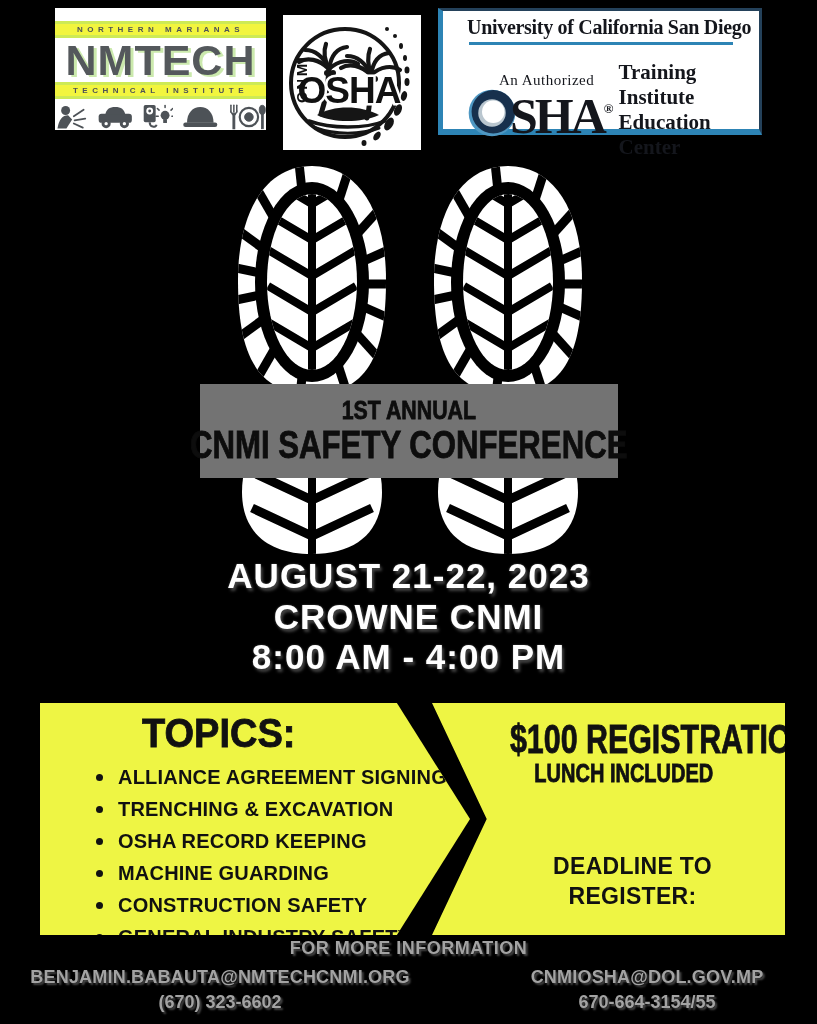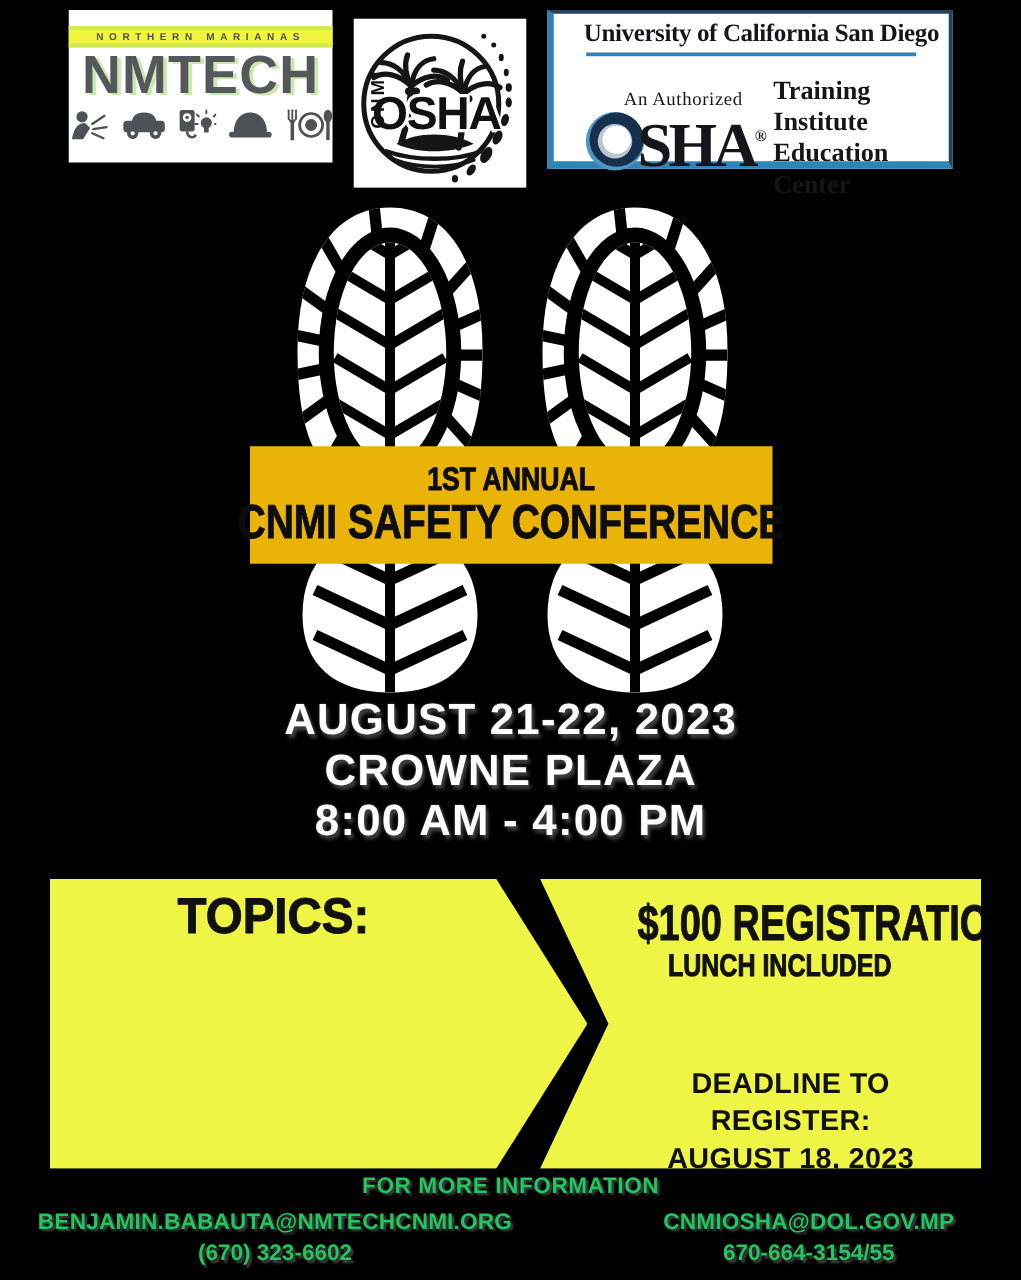--- a/index.html
+++ b/index.html
@@ -30,21 +30,21 @@
   .osha-line{display:flex;align-items:center;}
   .osha-line svg{width:50px;height:50px;}
   .osha-sha{font-size:50px;font-weight:bold;letter-spacing:-3px;line-height:44px;margin-left:-7px;}
   .osha-reg{font-size:13px;vertical-align:20px;}
   .ti-ec{font-size:21px;font-weight:bold;line-height:25px;margin:10px 0 0 8px;}
 
   
   .boots{position:absolute;left:210px;top:160px;width:390px;height:400px;}
 
   
-  .banner{position:absolute;left:200px;top:357px;width:418px;height:94px;background:#eab308;
+  .banner{position:absolute;left:200px;top:384px;width:418px;height:94px;background:#737373;
           z-index:5;display:flex;flex-direction:column;align-items:center;justify-content:center;
           color:#0d0d0d;}
   .cond{display:inline-block;transform:scaleX(.82);transform-origin:50% 50%;
         -webkit-text-stroke:.8px currentColor;white-space:nowrap;}
   .banner-line1{font-size:26px;font-weight:bold;line-height:28px;}
   .banner-line2{font-size:38px;font-weight:bold;line-height:42px;}
 
   
   .event{position:absolute;left:0;right:0;top:556px;text-align:center;color:#fff;
          font-weight:bold;font-size:35px;line-height:40.5px;letter-spacing:1px;
@@ -64,35 +64,36 @@
              clip-path:polygon(0 0,100% 0,100% 100%,0 100%,15.5% 50%);color:#111;
              text-align:center;padding-left:30px;box-sizing:border-box;}
   .reg-price{font-size:40px;font-weight:bold;margin-top:15px;line-height:42px;}
   .reg-price .cond{transform:scaleX(.76);}
   .reg-lunch{font-size:25px;font-weight:bold;line-height:26px;}
   .reg-lunch .cond{transform:scaleX(.8);}
   .reg-deadline{position:absolute;left:60px;right:12px;top:148px;font-size:23px;font-weight:bold;
                 line-height:30px;letter-spacing:.3px;}
 
   
-  .footer-text{color:#22c55e;font-weight:bold;text-shadow:2px 2px 2px rgba(80,80,80,.9);}
+  .footer-text{color:#a3a3a3;font-weight:bold;text-shadow:2px 2px 2px rgba(80,80,80,.9);}
   .fmi{position:absolute;left:0;right:0;top:938px;text-align:center;font-size:18px;letter-spacing:.5px;}
   .contact-left{position:absolute;left:30px;top:964px;width:380px;text-align:center;}
   .contact-right{position:absolute;left:470px;top:964px;width:354px;text-align:center;}
   .contact-email{font-size:18px;line-height:26px;letter-spacing:.2px;}
   .contact-phone{font-size:18px;line-height:24px;}
 </style>
 </head>
 <body>
 
 <div class="poster">
 
   <div class="logo nmtech">
     <div class="nm-band">NORTHERN MARIANAS</div>
     <div class="nm-name">NMTECH</div>
+    <div class="nm-band">TECHNICAL INSTITUTE</div>
     <div class="nm-icons">
       <svg width="34" height="28" viewBox="0 0 40 32">
         <g fill="#4d5257">
             <circle cx="13" cy="8" r="5.5"></circle>
         <path d="M3,30 C5,19 9,14 16,14 L21,19 L14,30 Z"></path>
         <g stroke="#4d5257" stroke-width="2.2" stroke-linecap="round">
           <line x1="23" y1="15" x2="35" y2="7"></line>
               <line x1="24" y1="20" x2="37" y2="18"></line>
               <line x1="23" y1="24" x2="34" y2="29"></line>
         </g>
@@ -274,34 +275,41 @@
     <use href="#boot" x="218" y="6"></use>
   </svg>
 
   <div class="banner">
     <div class="banner-line1"><span class="cond">1ST ANNUAL</span></div>
     <div class="banner-line2"><span class="cond">CNMI SAFETY CONFERENCE</span></div>
   </div>
 
   <div class="event">
     <div>AUGUST 21-22, 2023</div>
-    <div>CROWNE PLAZA</div>
+    <div>CROWNE CNMI</div>
     <div>8:00 AM - 4:00 PM</div>
   </div>
 
   <div class="topics-panel">
     <div class="topics-title"><span class="cond">TOPICS:</span></div>
+    <ul class="topics-list">
+      <li>ALLIANCE AGREEMENT SIGNING</li>
+      <li>TRENCHING &amp; EXCAVATION</li>
+      <li>OSHA RECORD KEEPING</li>
+      <li>MACHINE GUARDING</li>
+      <li>CONSTRUCTION SAFETY</li>
+      <li>GENERAL INDUSTRY SAFETY</li>
+    </ul>
   </div>
 
   <div class="reg-panel">
     <div class="reg-price"><span class="cond">$100 REGISTRATION</span></div>
     <div class="reg-lunch"><span class="cond">LUNCH INCLUDED</span></div>
     <div class="reg-deadline">
       <div>DEADLINE TO REGISTER:</div>
-      <div>AUGUST 18, 2023</div>
     </div>
   </div>
 
   <div class="fmi footer-text">FOR MORE INFORMATION</div>
   <div class="contact-left footer-text">
     <div class="contact-email">BENJAMIN.BABAUTA@NMTECHCNMI.ORG</div>
     <div class="contact-phone">(670) 323-6602</div>
   </div>
   <div class="contact-right footer-text">
     <div class="contact-email">CNMIOSHA@DOL.GOV.MP</div>

